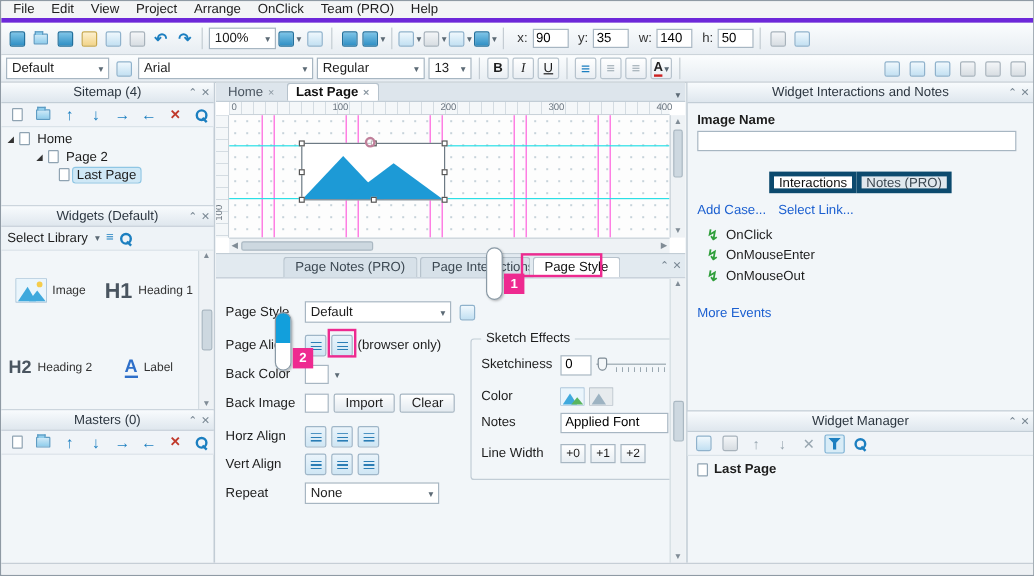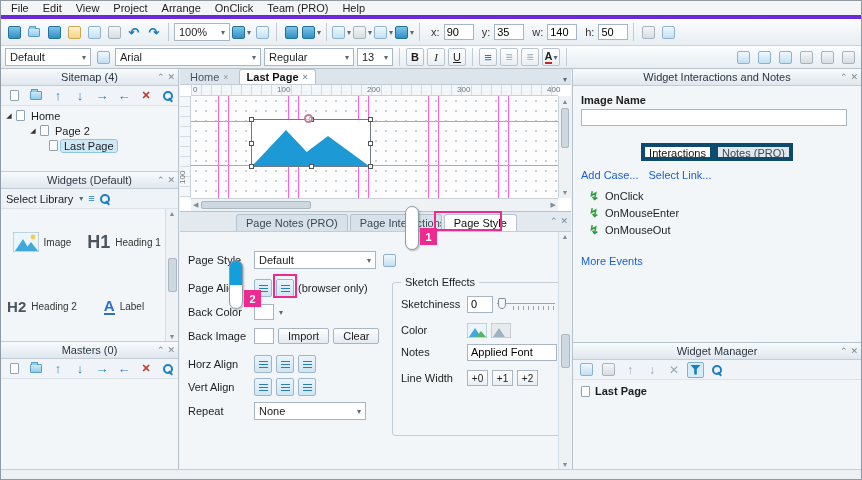--- a/index.html
+++ b/index.html
@@ -90,21 +90,21 @@
 .ptab{height:17px;padding:0 9px;display:flex;align-items:center;background:#d7e1e9;border:1px solid #b6c2cc;border-bottom:none;border-radius:3px 3px 0 0;color:#3c4852;white-space:nowrap;overflow:hidden;flex:none}
 .ptab.t2{max-width:92px}
 .ptab.active{background:#fff;color:#111}
 .pbody{position:absolute;left:0;top:20px;right:13px;bottom:0}
 .prow{position:absolute;display:flex;align-items:center;gap:4px;height:20px;left:8px}
 .flabel{width:62px;flex:none}
 .mini{width:18px;height:18px;display:flex;align-items:center;justify-content:center;border:1px solid #9fb6c8;background:linear-gradient(#eaf4fb,#cfe6f4);border-radius:2px;flex:none}
 .bars{width:9px;height:7px;background:repeating-linear-gradient(#2a7db5 0 1px,rgba(0,0,0,0) 1px 3px)}
 .btn{background:linear-gradient(#fefefe,#e3eaf0);border:1px solid #a7b6c2;border-radius:2px;font-size:11px;padding:1px 9px;flex:none}
 .swatch{width:20px;height:16px;background:#fff;border:1px solid #a7b6c2;flex:none}
-.sketch{position:absolute;left:212px;top:50px;width:172px;height:154px;border:1px solid #c2cdd6;border-radius:3px}
+.sketch{position:absolute;left:212px;top:50px;width:172px;height:118px;border:1px solid #c2cdd6;border-radius:3px}
 .sk-title{position:absolute;top:-7px;left:8px;background:#f2f6f9;padding:0 4px}
 .skrow{position:absolute;left:8px;display:flex;align-items:center;gap:4px;height:18px}
 .sklabel{width:62px;flex:none}
 .slider{position:relative;width:58px;height:14px;flex:none}
 .slider .track{position:absolute;left:0;right:0;top:6px;height:1px;background:#9aa7b0}
 .slider .ticks{position:absolute;right:0;top:9px;width:42px;height:4px;background:repeating-linear-gradient(to right,#9aa7b0 0 1px,rgba(0,0,0,0) 1px 5px)}
 .slider .thumb{position:absolute;left:1px;top:1px;width:8px;height:11px;background:#f4f7f9;border:1px solid #7e8b95;border-radius:2px 2px 45% 45%}
 .lw{width:21px;height:16px;border:1px solid #a7b6c2;background:linear-gradient(#fff,#e8eef3);display:flex;align-items:center;justify-content:center;font-size:10px;flex:none}
 .text-input{height:17px;border:1px solid #a7b6c2;background:#fff;font:inherit;padding:0 3px}
 .panel-scroll{position:absolute;right:0;top:20px;bottom:0;width:13px;background:#eef2f5;border-left:1px solid #d3dce2;display:flex;flex-direction:column;align-items:center;justify-content:space-between;padding:1px 0;font-size:7px;color:#808c96}

